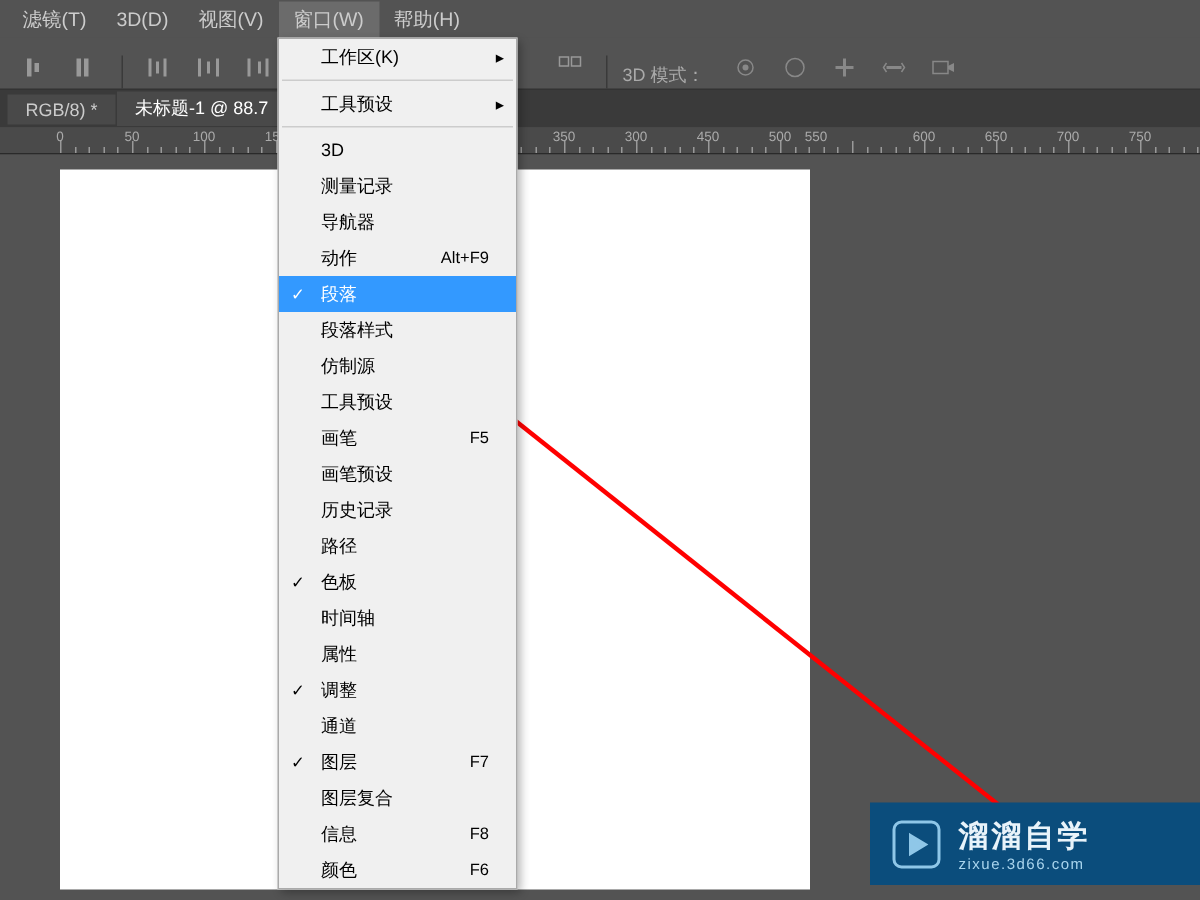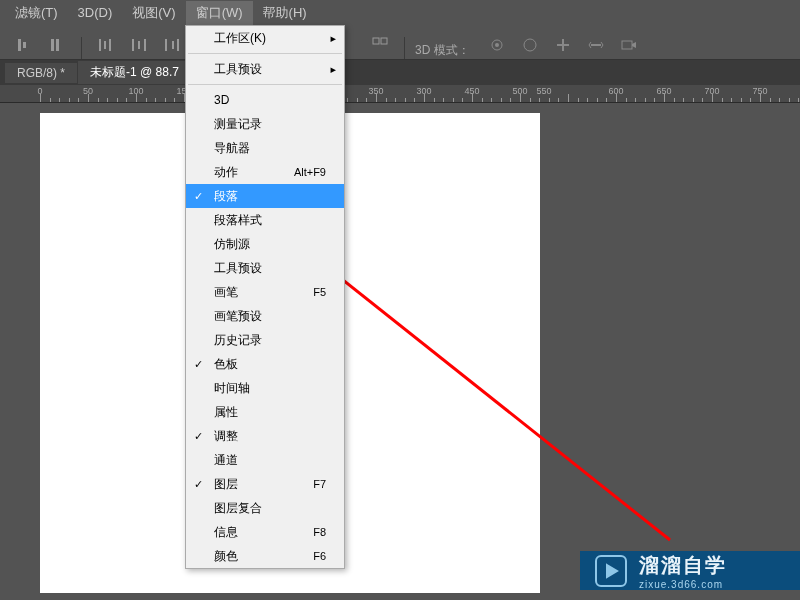--- a/index.html
+++ b/index.html
@@ -159,21 +159,21 @@
       top: 210px;
       left: 250px;
       z-index: 50;
       pointer-events: none;
     }
     .watermark {
       position: absolute;
       right: 0px;
       bottom: 10px;
       width: 220px;
-      height: 39px;
+      height: 55px;
       background: #0b4d7c;
       display: flex;
       align-items: center;
       padding-left: 15px;
       gap: 12px;
       z-index: 60;
     }
     .wm-play {
       width: 32px; height: 32px;
       border: 2px solid #8fc7e8;
@@ -428,20 +428,23 @@
       <span>画笔</span>
       <span class="dd-shortcut">F5</span>
     </div>
     <div class="dd-item">
       <span>画笔预设</span>
     </div>
     <div class="dd-item">
       <span>历史记录</span>
     </div>
     <div class="dd-item">
+      <span>路径</span>
+    </div>
+    <div class="dd-item">
       <span class="dd-check">✓</span>
       <span>色板</span>
     </div>
     <div class="dd-item">
       <span>时间轴</span>
     </div>
     <div class="dd-item">
       <span>属性</span>
     </div>
     <div class="dd-item">

